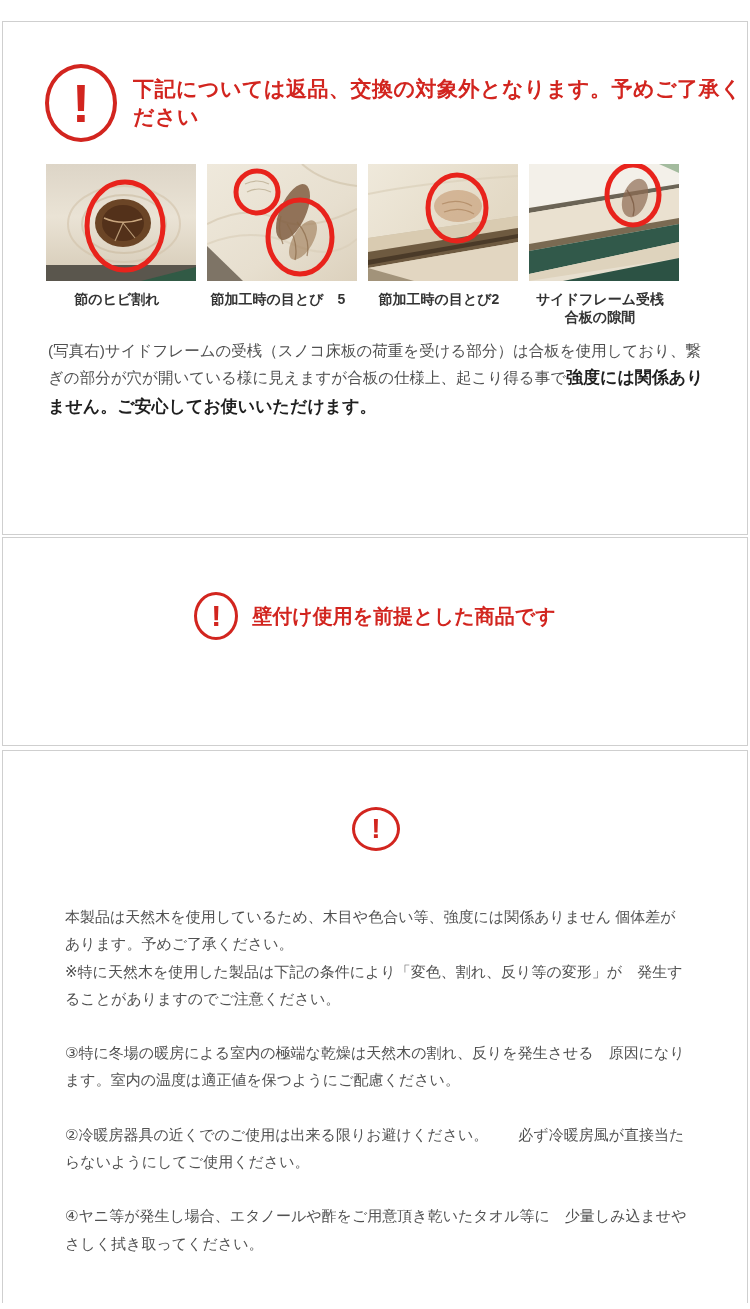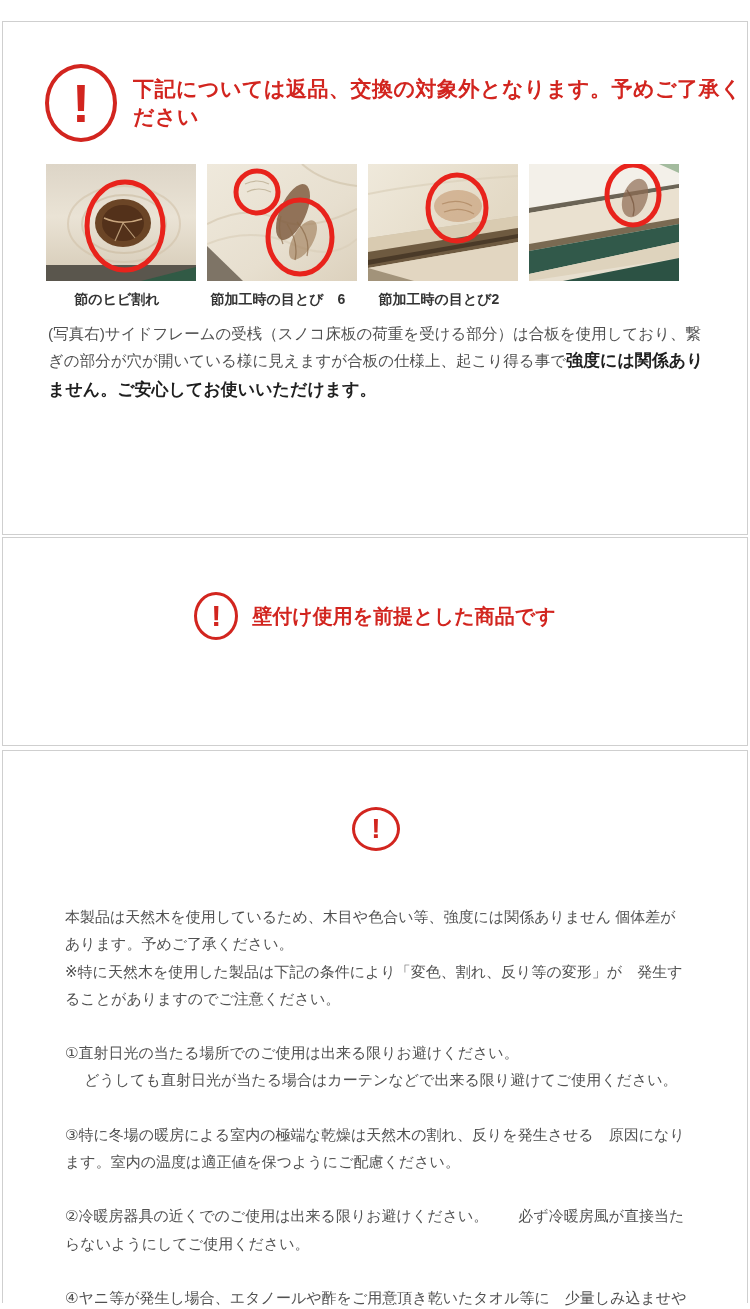--- a/index.html
+++ b/index.html
@@ -109,21 +109,21 @@
         <path d="M0 80 Q45 62 85 80 T150 75" stroke="#d9cdb7" stroke-width="2" fill="none" opacity="0.6"></path>
         <path d="M95 0 Q115 18 150 22" stroke="#d2c5ac" stroke-width="2" fill="none" opacity="0.7"></path>
         <ellipse cx="86" cy="48" rx="13" ry="30" transform="rotate(24 86 48)" fill="#7a5639" opacity="0.8"></ellipse>
         <ellipse cx="96" cy="76" rx="10" ry="22" transform="rotate(30 96 76)" fill="#9c7a55" opacity="0.6"></ellipse>
         <path d="M80 60 Q92 78 88 96 M90 58 Q104 74 100 92 M74 52 Q70 66 76 80" stroke="#8a6a48" stroke-width="1.3" fill="none" opacity="0.7"></path>
         <path d="M38 20 Q50 14 62 20 M40 28 Q52 22 64 28" stroke="#bcae92" stroke-width="1.2" fill="none" opacity="0.8"></path>
         <path d="M0 82 L36 117 L0 117 Z" fill="#7e7466"></path>
         <circle cx="50" cy="28" r="21" fill="none" stroke="#e8231c" stroke-width="5"></circle>
         <ellipse cx="93" cy="73" rx="32" ry="37" fill="none" stroke="#e8231c" stroke-width="5"></ellipse>
       </svg>
-      <figcaption class="photo-cap">節加工時の目とび　6</figcaption>
+      <figcaption class="photo-cap">節加工時の目とび　5</figcaption>
     </figure>
 
     <figure class="photo-fig">
       <svg viewBox="0 0 150 117">
         <defs>
           <linearGradient id="w3" x1="0" y1="0" x2="1" y2="0.4">
             <stop offset="0" stop-color="#efe9db"></stop>
               <stop offset="1" stop-color="#e3d9c5"></stop>
           </linearGradient>
         </defs>
@@ -150,37 +150,37 @@
         <path d="M0 44 L150 20 L150 24 L0 49 Z" fill="#6b6456"></path>
         <path d="M0 49 L150 24 L150 54 L0 80 Z" fill="#eae1d0"></path>
         <ellipse cx="106" cy="34" rx="12" ry="20" transform="rotate(20 106 34)" fill="#8d6b52" opacity="0.7"></ellipse>
         <path d="M98 26 Q108 40 104 52" stroke="#7a5a42" stroke-width="1.3" fill="none" opacity="0.8"></path>
         <path d="M0 80 L150 54 L150 60 L0 87 Z" fill="#7a6a52"></path>
         <path d="M0 87 L150 60 L150 78 L0 110 Z" fill="#31594a"></path>
         <path d="M0 110 L150 78 L150 94 L0 117 Z" fill="#ded3bd"></path>
         <path d="M34 117 L150 94 L150 117 Z" fill="#2c5244"></path>
         <ellipse cx="104" cy="31" rx="26" ry="30" fill="none" stroke="#e8231c" stroke-width="5"></ellipse>
       </svg>
+      <figcaption class="photo-cap">サイドフレーム受桟
+合板の隙間</figcaption>
     </figure>
   </div>
 
   <p class="body-text note"><span>(写真右)サイドフレームの受桟（スノコ床板の荷重を受ける部分）は合板を使用しており、繋ぎの部分が穴が開いている様に見えますが合板の仕様上、起こり得る事で</span><span class="bold-part">強度には関係ありません。ご安心してお使いいただけます。</span></p>
 </section>
 
 <section class="box box2">
   <div class="warn-header center">
     <span class="warn-icon small">!</span>
     <h2 class="red-title t2">壁付け使用を前提とした商品です</h2>
   </div>
 </section>
 
 <section class="box box3">
   <div class="warn-header center">
     <span class="warn-icon mid">!</span>
   </div>
   <p class="body-text para">本製品は天然木を使用しているため、木目や色合い等、強度には関係ありません 個体差があります。予めご了承ください。
 ※特に天然木を使用した製品は下記の条件により「変色、割れ、反り等の変形」が　発生することがありますのでご注意ください。</p>
-  <p class="body-text para">①直射日光の当たる場所でのご使用は出来る限りお避けください。
-　 どうしても直射日光が当たる場合はカーテンなどで出来る限り避けてご使用ください。</p>
   <p class="body-text para">③特に冬場の暖房による室内の極端な乾燥は天然木の割れ、反りを発生させる　原因になります。室内の温度は適正値を保つようにご配慮ください。</p>
   <p class="body-text para">②冷暖房器具の近くでのご使用は出来る限りお避けください。　　必ず冷暖房風が直接当たらないようにしてご使用ください。</p>
   <p class="body-text para">④ヤニ等が発生し場合、エタノールや酢をご用意頂き乾いたタオル等に　少量しみ込ませやさしく拭き取ってください。</p>
 </section>
 
 </body></html>

